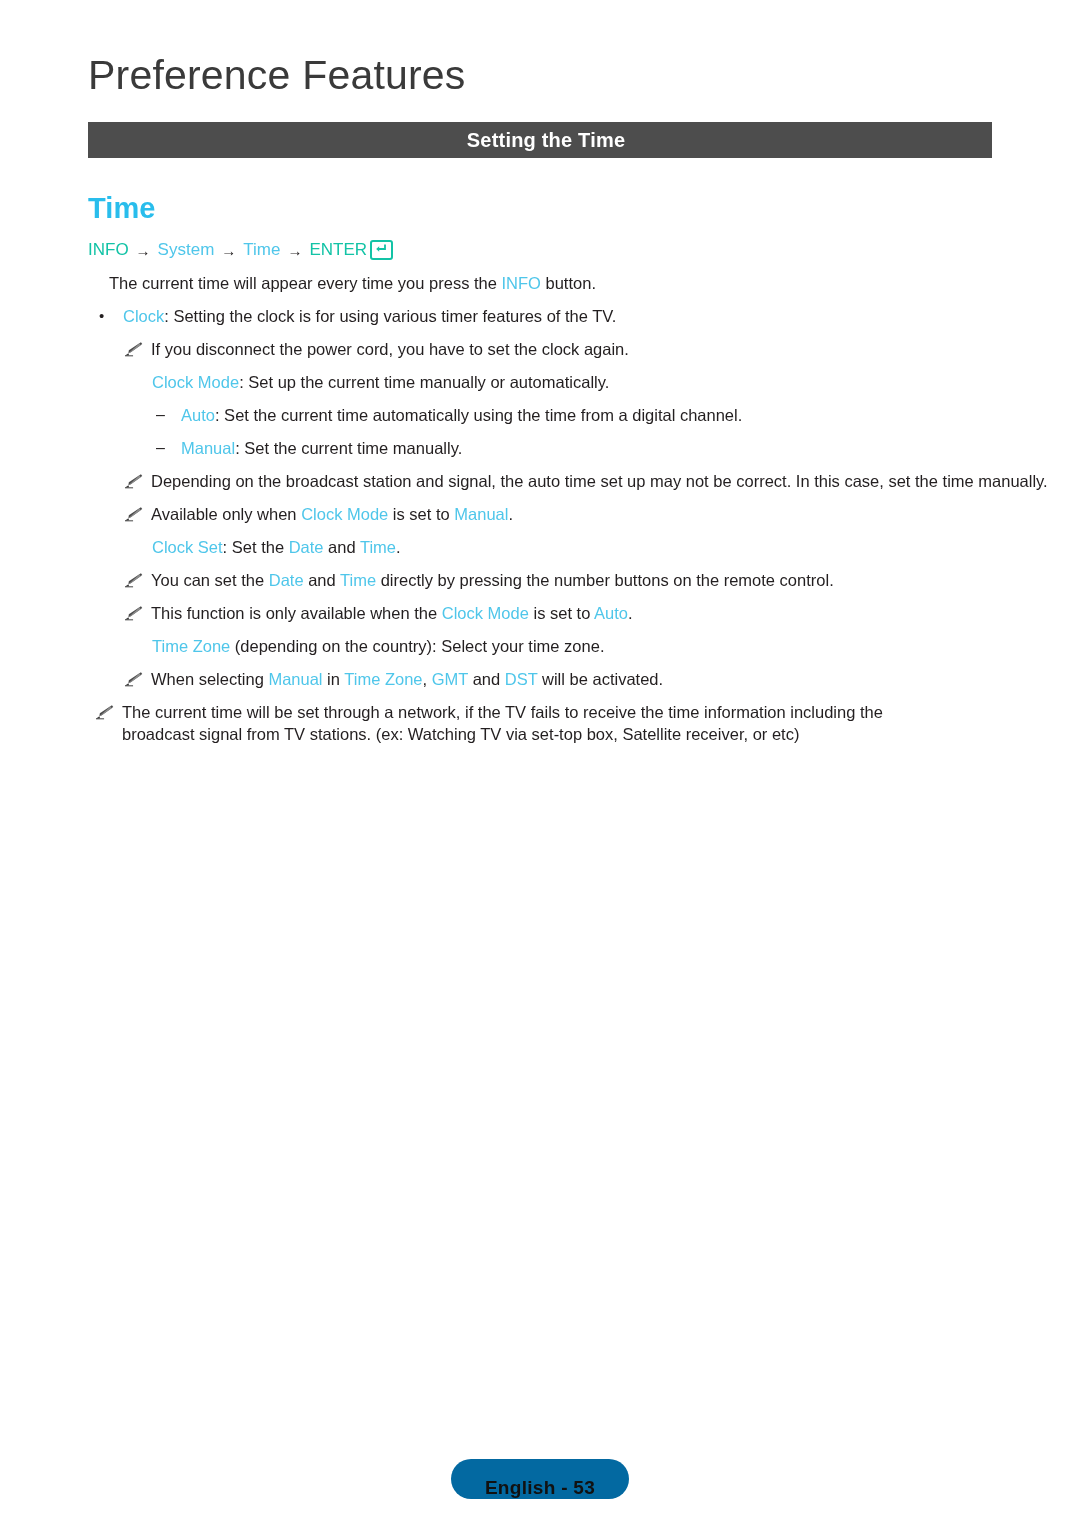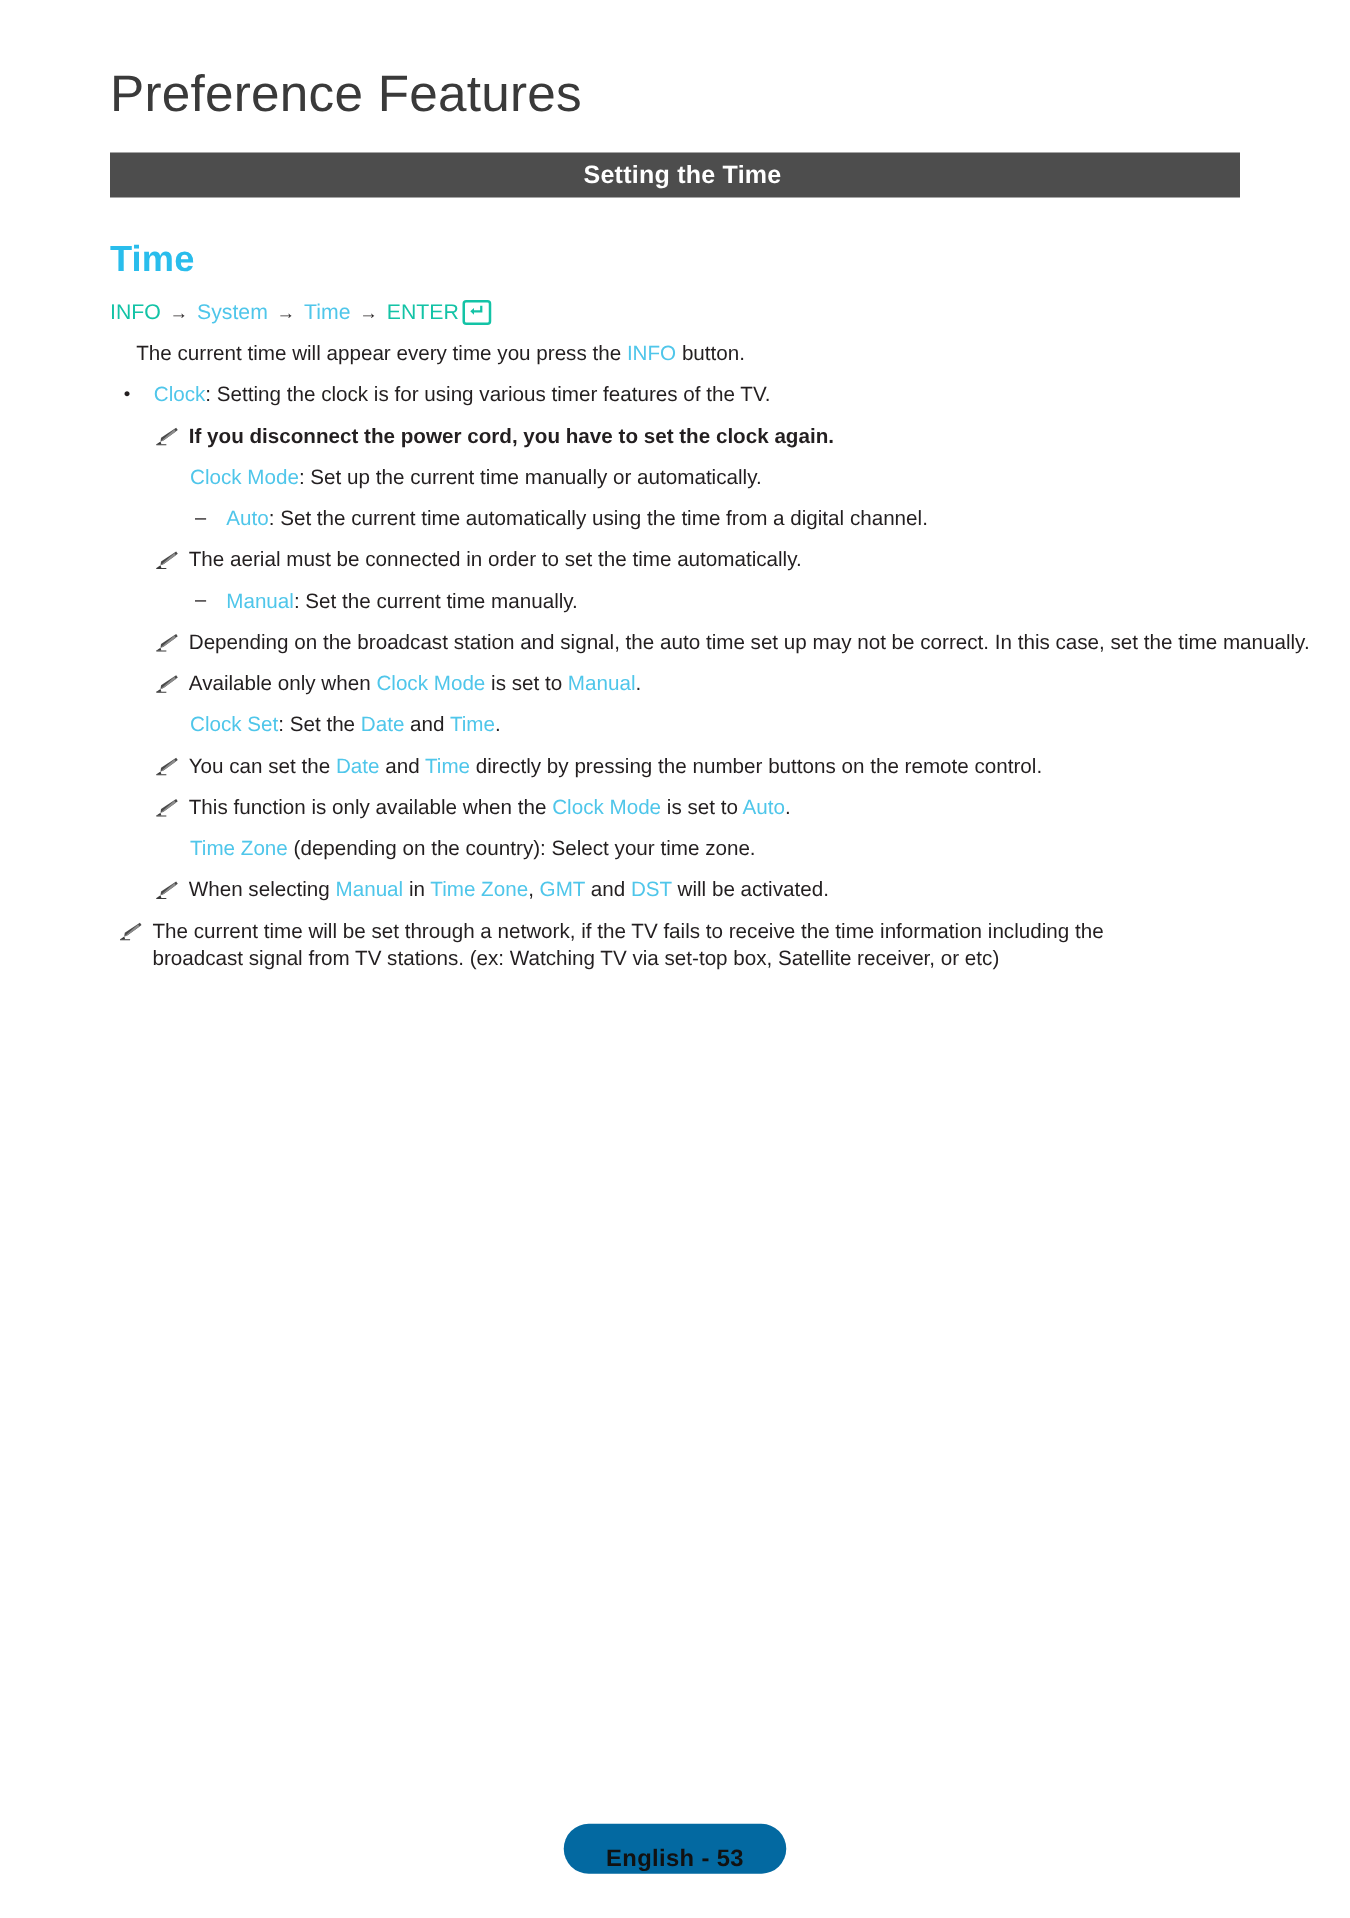--- a/index.html
+++ b/index.html
@@ -196,46 +196,35 @@
         <path d="M5.2 3.3 L2.2 6 L5.2 8.7 Z" fill="#13c3a6"></path>
       </svg>
     </span>
   </div>
 
   <div class="content" id="content-root">
       <div class="line lv0">
         <span class="txt"><span>The current time will appear every time you press the </span><span class="cy">INFO</span><span> button.</span></span>
       </div>
       <div class="line lv-bullet"><span class="bullet-mark">•</span><span class="bullet-body"><span class="cy">Clock</span><span>: Setting the clock is for using various timer features of the TV.</span></span></div>
-      <div class="line lv-note1" style="padding-left: 124px; font-weight: bold;">
+      <div class="line lv-note1" style="padding-left: 124px;">
         <svg class="note-icon" viewBox="0 0 22 18" width="19" height="16" style="left: 124px;">
           <g>
             <path d="M19.6 1.1 L21.1 3.3 L8.2 12.6 L5.1 13.8 L5.6 10.5 Z" fill="#4a4a4a"></path>
             <path d="M17.9 2.4 L19.4 4.6 L7.1 13.4 L5.2 13.9 Z" fill="#8c8c8c"></path>
             <path d="M5.1 13.8 L1.0 16.7 L5.9 16.3 Z" fill="#3a3a3a"></path>
             <path d="M1.2 16.9 L10.5 16.9" stroke="#3a3a3a" stroke-width="1.1"></path>
           </g>
         </svg>
         <span class="note-body" style="display: block;"><span>If you disconnect the power cord, you have to set the clock again.</span></span>
       </div>
       <div class="line lv-sub">
         <span class="txt"><span class="cy">Clock Mode</span><span>: Set up the current time manually or automatically.</span></span>
       </div>
       <div class="line lv-dash"><span class="dash-mark">–</span><span class="dash-body"><span class="cy">Auto</span><span>: Set the current time automatically using the time from a digital channel.</span></span></div>
-      <div class="line lv-note1" style="padding-left: 124px;">
-        <svg class="note-icon" viewBox="0 0 22 18" width="19" height="16" style="left: 124px;">
-          <g>
-            <path d="M19.6 1.1 L21.1 3.3 L8.2 12.6 L5.1 13.8 L5.6 10.5 Z" fill="#4a4a4a"></path>
-            <path d="M17.9 2.4 L19.4 4.6 L7.1 13.4 L5.2 13.9 Z" fill="#8c8c8c"></path>
-            <path d="M5.1 13.8 L1.0 16.7 L5.9 16.3 Z" fill="#3a3a3a"></path>
-            <path d="M1.2 16.9 L10.5 16.9" stroke="#3a3a3a" stroke-width="1.1"></path>
-          </g>
-        </svg>
-        <span class="note-body" style="display: block;"><span>The aerial must be connected in order to set the time automatically.</span></span>
-      </div>
       <div class="line lv-dash"><span class="dash-mark">–</span><span class="dash-body"><span class="cy">Manual</span><span>: Set the current time manually.</span></span></div>
       <div class="line lv-note1" style="padding-left: 124px;">
         <svg class="note-icon" viewBox="0 0 22 18" width="19" height="16" style="left: 124px;">
           <g>
             <path d="M19.6 1.1 L21.1 3.3 L8.2 12.6 L5.1 13.8 L5.6 10.5 Z" fill="#4a4a4a"></path>
             <path d="M17.9 2.4 L19.4 4.6 L7.1 13.4 L5.2 13.9 Z" fill="#8c8c8c"></path>
             <path d="M5.1 13.8 L1.0 16.7 L5.9 16.3 Z" fill="#3a3a3a"></path>
             <path d="M1.2 16.9 L10.5 16.9" stroke="#3a3a3a" stroke-width="1.1"></path>
           </g>
         </svg>

